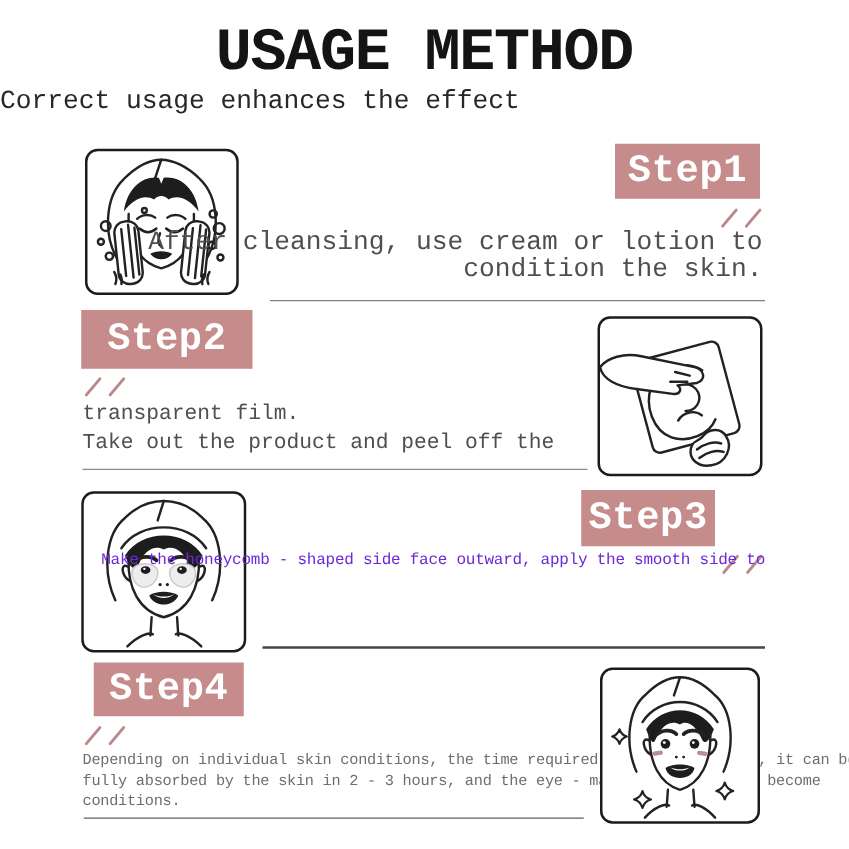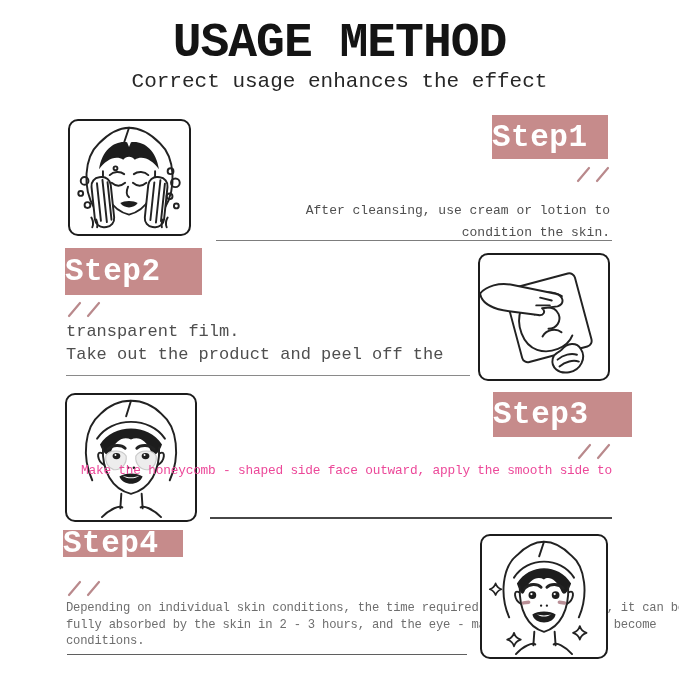--- a/index.html
+++ b/index.html
@@ -5,41 +5,41 @@
   html,body{margin:0;padding:0;background:#fff;}
   .canvas{
     position:relative;width:679px;height:679px;background:#ffffff;overflow:hidden;
     font-family:Liberation Mono, monospace;
   }
   .title{
     position:absolute;left:0;right:0;top:16px;text-align:center;
     font-size:48px;font-weight:bold;letter-spacing:-1px;color:#141414;
   }
   .subtitle{
-    position:absolute;left:0;right:0;top:70px;text-align:center;
+    position:absolute;left:0;right:0;top:70px;
     font-size:21px;color:#272727;
   }
   .card{
     position:absolute;border:2.5px solid #1c1c1c;border-radius:10px;
     box-sizing:border-box;background:#fff;
   }
   .card svg{display:block;width:100%;height:100%;}
   .badge{
     position:absolute;background:var(--accent,#c68b8b);color:#fff;
-    display:flex;align-items:center;justify-content:flex-start;
+    display:flex;align-items:center;justify-content:center;
     font-size:31px;font-weight:bold;letter-spacing:0.5px;
   }
   .slashes{position:absolute;}
   .slashes path{stroke:var(--slash,#b9898c);stroke-width:2.2;stroke-linecap:round;fill:none;}
   .step-text{position:absolute;color:#4f4f4f;}
   .step-text div{white-space:nowrap;}
   .t-right{text-align:right;}
-  .t1{top:200px;right:69px;font-size:13px;line-height:22px;}
+  .t1{top:184px;right:69px;font-size:21px;line-height:22px;}
   .t2{top:320px;left:66px;font-size:17px;line-height:23px;}
-  .t3{top:461px;right:67px;font-size:12.8px;line-height:19px;letter-spacing:-0.2px;color:#ec4899;}
+  .t3{top:438px;right:67px;font-size:12.8px;line-height:19px;letter-spacing:-0.2px;color:#6d28d9;}
   .t4{top:600px;left:66px;font-size:12.2px;line-height:16.5px;letter-spacing:-0.2px;color:#6e6e6e;}
   .divider{position:absolute;height:0;border-top:1.4px solid #7d7d7d;}
   .d1{left:216px;top:240px;width:396px;}
   .d2{left:66px;top:375px;width:404px;border-top-color:#8a8a8a;}
   .d3{left:210px;top:517px;width:402px;border-top:2px solid #474747;}
   .d4{left:67px;top:654px;width:400px;border-top-color:#5f5f5f;}
   .line{stroke:#222;stroke-width:2;fill:none;stroke-linecap:round;stroke-linejoin:round;}
   .thick{stroke-width:3;}
   .fdark{fill:#1d1d1d;stroke:none;}
   .fwhite{fill:#ffffff;}
@@ -152,33 +152,33 @@
       <circle class="fdark" cx="63" cy="75" r="1.3"></circle>
         <circle class="fdark" cx="69" cy="75" r="1.3"></circle>
       <path class="fdark" d="M54,84 C60,80 72,80 78,84 C74,94 58,94 54,84 Z"></path>
       <path class="fwhite" d="M57,83 C62,87 70,87 75,83 C70,85.5 62,85.5 57,83 Z"></path>
       <path class="line" d="M56,102 L55,117"></path>
         <path class="line" d="M77,102 L78,117"></path>
       <path class="line" d="M36,126 C45,117 54,114 57,116"></path>
       <path class="line" d="M97,126 C88,117 79,114 76,116"></path>
     </svg>
   </div>
-  <div class="badge" style="left:493px;top:392px;width:139px;height:45px">
+  <div class="badge" style="left:465px;top:392px;width:107px;height:45px">
     <span>Step3</span>
   </div>
   <svg class="slashes" style="left:576px;top:443px" width="38" height="17">
     <path d="M3,15 L14,2"></path>
       <path d="M22,15 L33,2"></path>
   </svg>
   <div class="step-text t-right t3">
     <div>Make the honeycomb - shaped side face outward, apply the smooth side to</div>
   </div>
   <div class="divider d3"></div>
 
-  <div class="badge" style="left:63px;top:530px;width:120px;height:27px">
+  <div class="badge" style="left:75px;top:530px;width:120px;height:43px">
     <span>Step4</span>
   </div>
   <svg class="slashes" style="left:66px;top:580px" width="38" height="17">
     <path d="M3,15 L14,2"></path>
       <path d="M22,15 L33,2"></path>
   </svg>
   <div class="step-text t4">
     <div>Depending on individual skin conditions, the time required varies. Generally, it can be</div>
     <div>fully absorbed by the skin in 2 - 3 hours, and the eye - mask will gradually become</div>
     <div>conditions.</div>

